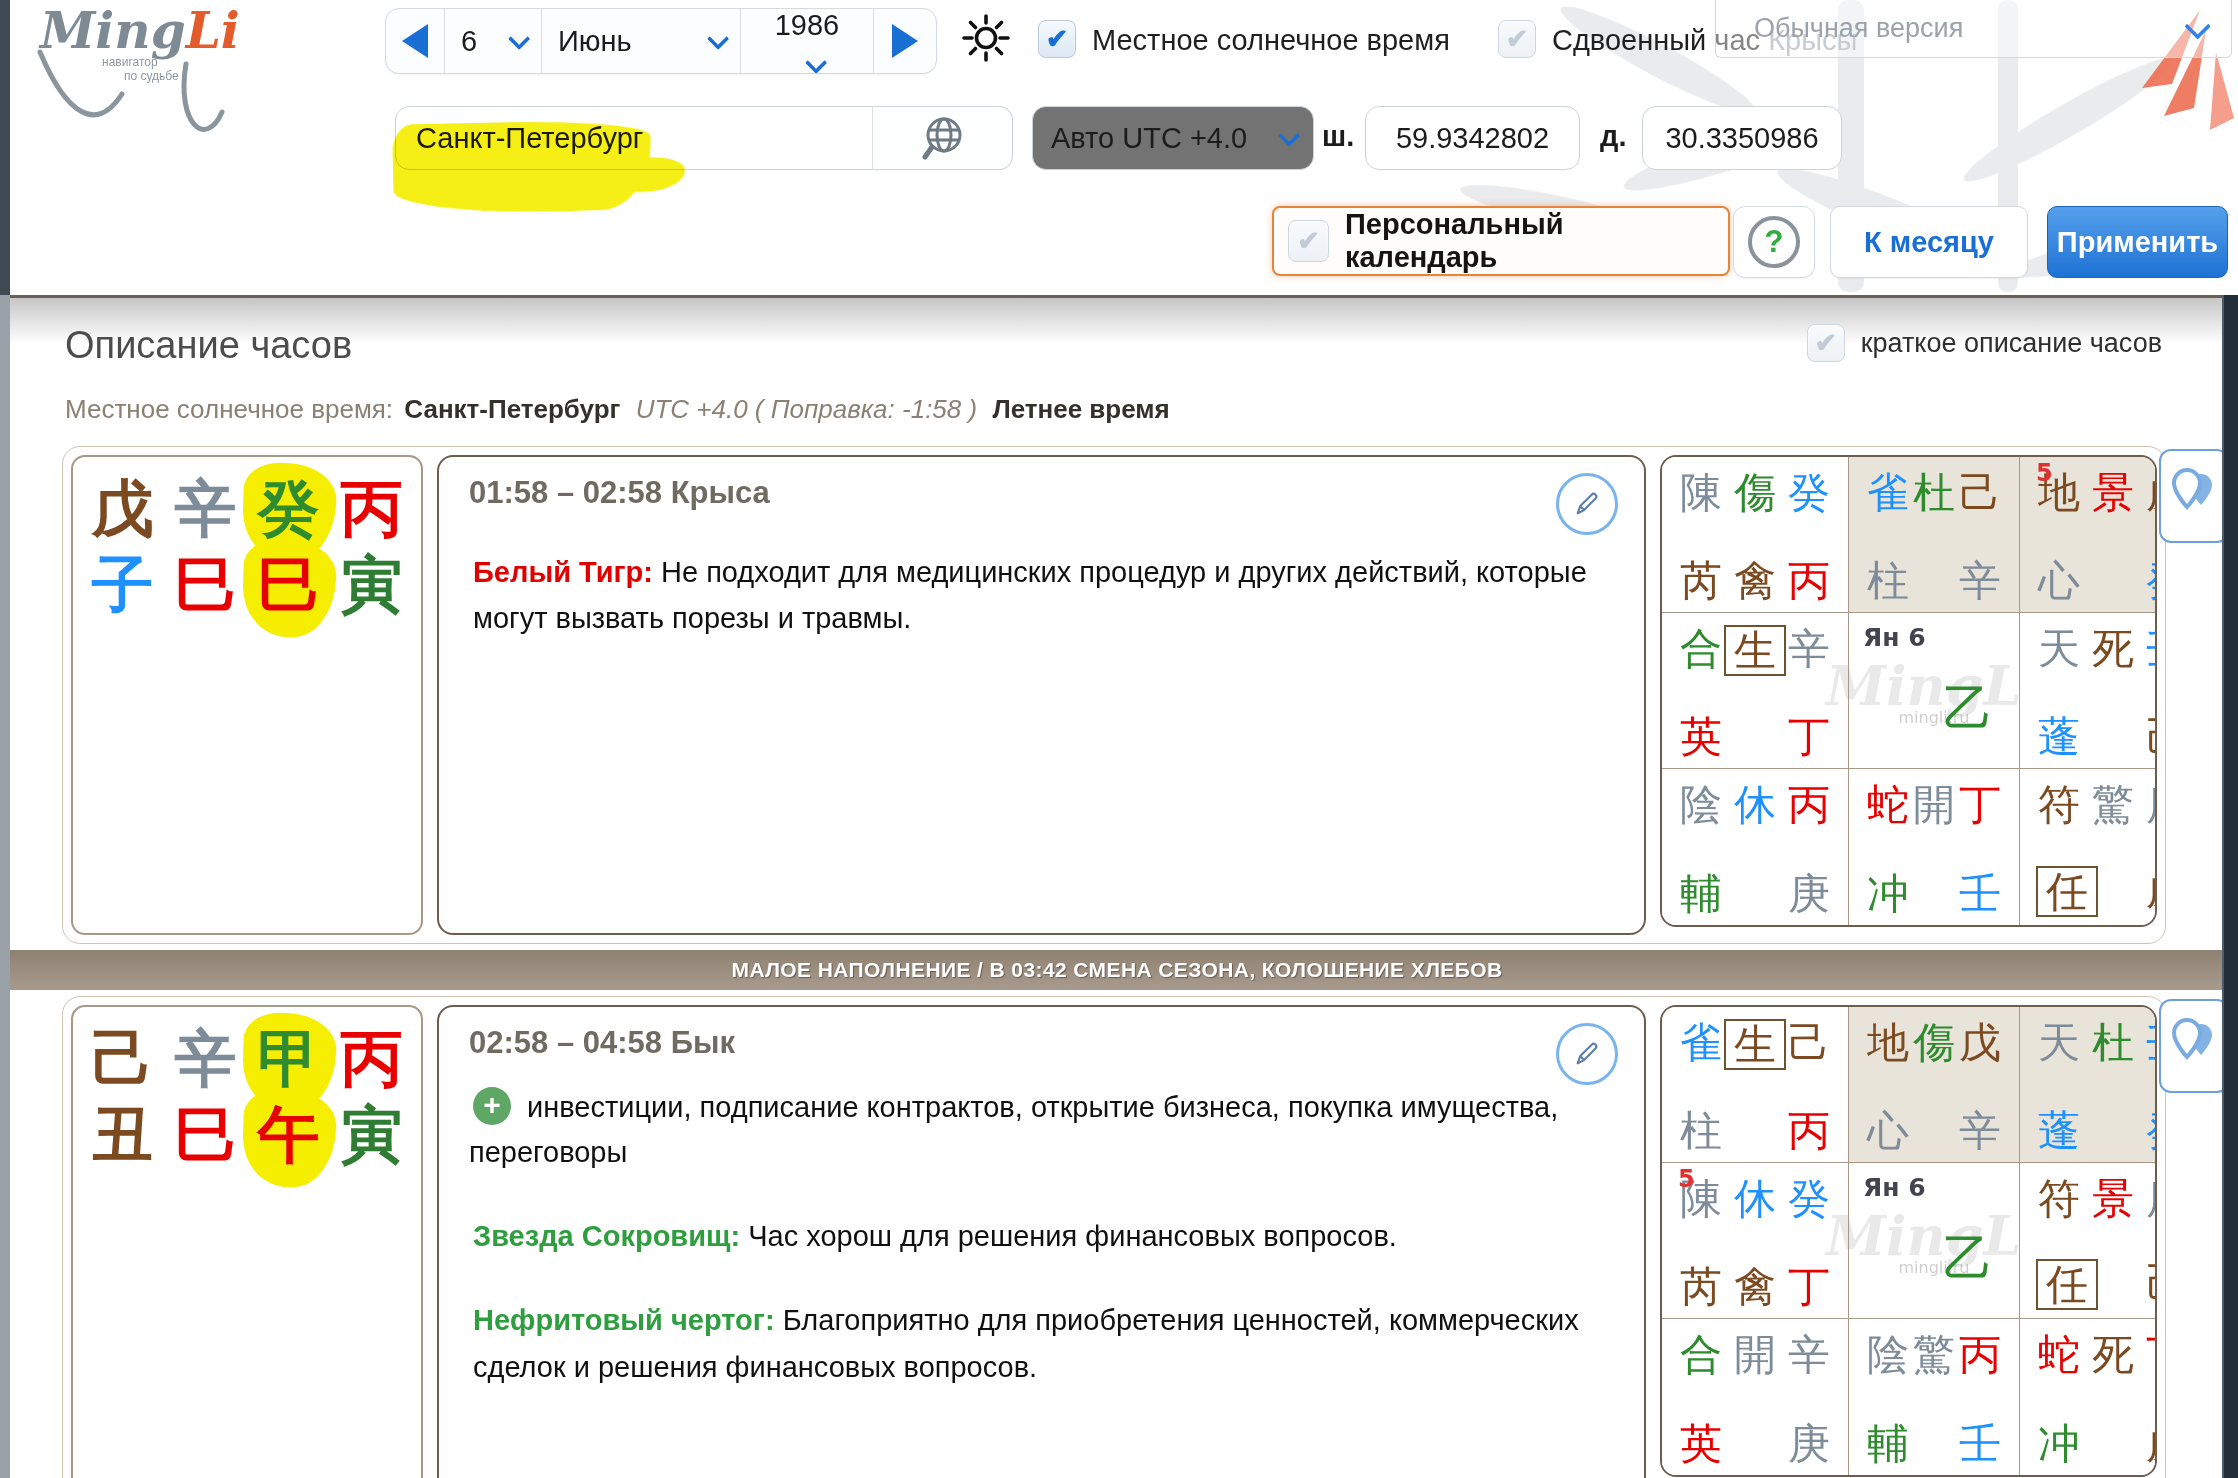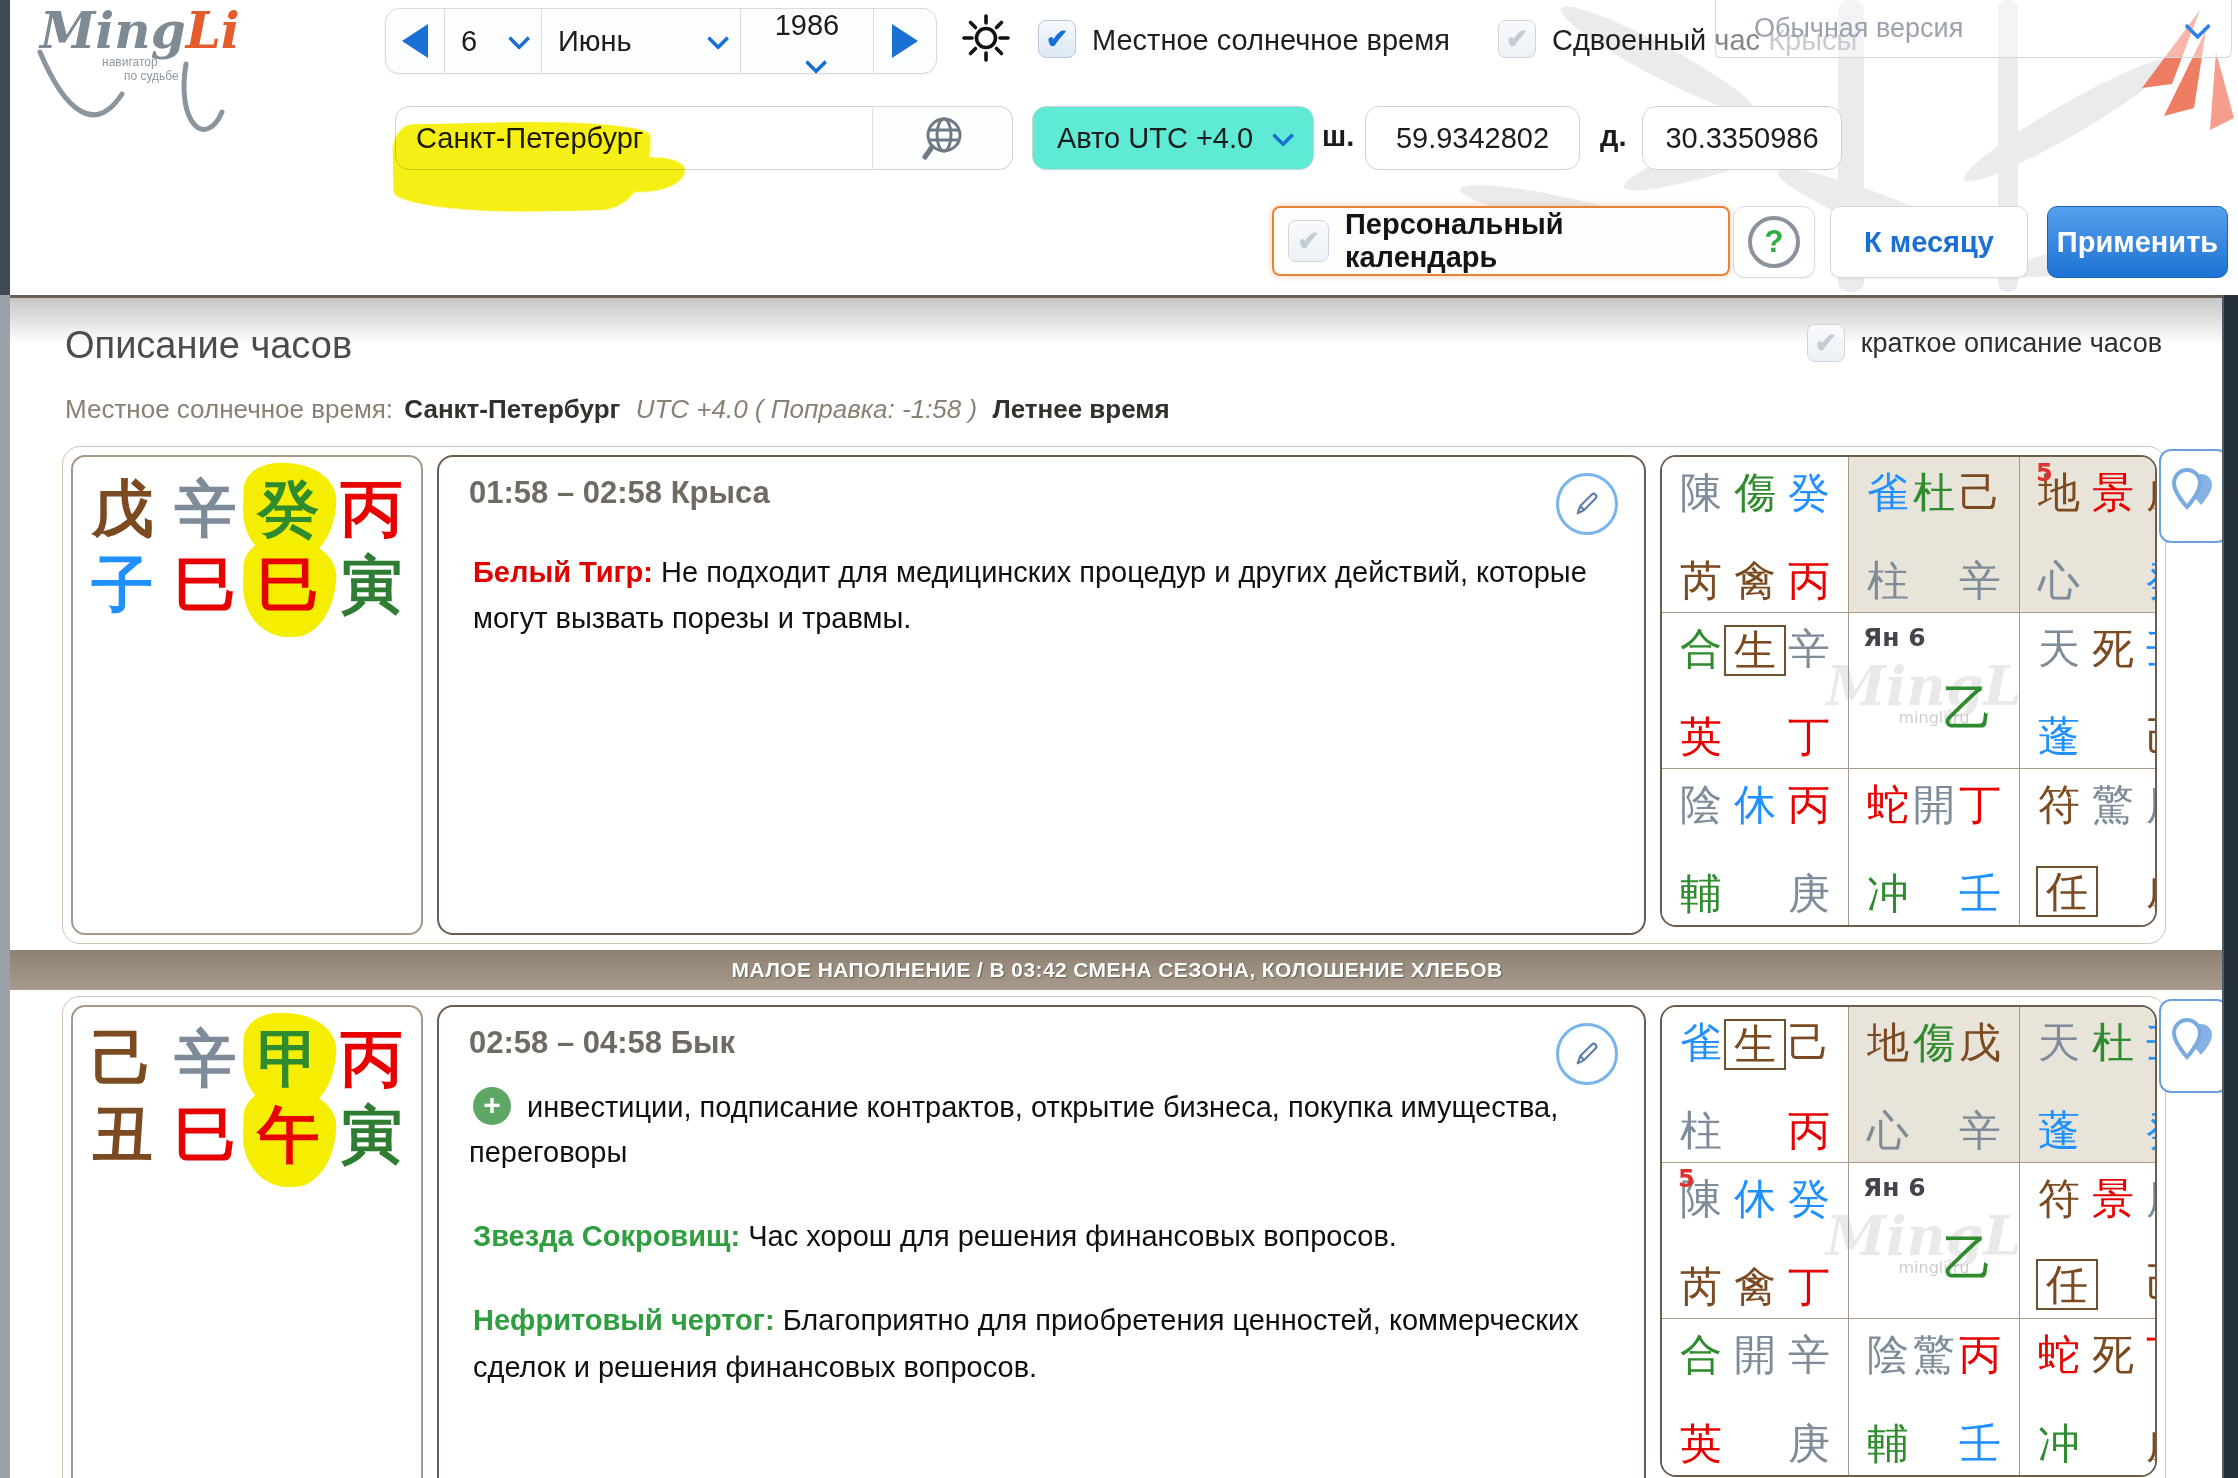--- a/index.html
+++ b/index.html
@@ -39,21 +39,21 @@
   .verpanel{position:absolute;left:1705px;top:0;width:517px;height:58px;border:1px solid #d3d8dd;border-top:none;
       border-radius:0 0 6px 6px;background:rgba(255,255,255,.45);display:flex;align-items:center;justify-content:space-between;
       padding:0 26px;box-sizing:border-box;}
   .verlabel{font-size:27px;color:#9ba2ab;margin-left:12px;}
   .verpanel .chev{border-color:#2e82e8;width:15px;height:15px;}
   .inputbox{background:#fff;border:1px solid #ccd3da;border-radius:14px;font-size:29px;color:#1c1c1c;
       display:flex;align-items:center;box-sizing:border-box;}
   .city{left:385px;top:106px;width:478px;height:64px;border-radius:14px 0 0 14px;padding-left:20px;position:absolute;}
   .globebtn{left:862px;top:106px;width:141px;height:64px;border-radius:0 14px 14px 0;border-left:1px solid #dde2e7;
       position:absolute;justify-content:center;background:#fdfefe;cursor:pointer;}
-  .tz{left:1022px;top:106px;width:282px;height:64px;position:absolute;justify-content:space-between;padding:0 24px;background:#5eead4;cursor:pointer;}
+  .tz{left:1022px;top:106px;width:282px;height:64px;position:absolute;justify-content:space-between;padding:0 18px;background:#737373;cursor:pointer;}
   .coord{position:absolute;top:106px;height:64px;justify-content:center;text-align:right;}
   .coordlabel{position:absolute;top:120px;font-size:29px;font-weight:bold;color:#1c1c1c;}
   .ycity{position:absolute;left:383px;top:122px;width:258px;height:90px;background:#f6ee00;opacity:.92;
      mix-blend-mode:multiply;transform:rotate(-1.2deg);border-radius:8% 55% 20% 60%/30% 18% 75% 26%;z-index:5;pointer-events:none;}
   .ycity::after{content:'';position:absolute;right:-34px;bottom:18px;width:70px;height:34px;background:#f6ee00;
      border-radius:40% 60% 55% 45%/50% 50% 60% 40%;transform:rotate(-4deg);}
   .personal{position:absolute;left:1262px;top:206px;width:458px;height:70px;border:2px solid #e8833a;border-radius:8px;
      background:#fffdfb;box-shadow:0 0 7px rgba(232,131,58,.4);display:flex;align-items:center;gap:16px;padding:0 14px;box-sizing:border-box;cursor:pointer;}
   .personal .lbl{font-size:29px;font-weight:bold;color:#141414;}
   .helpbtn{position:absolute;left:1723px;top:206px;width:80px;height:70px;background:#fff;border:1px solid #d4dae0;border-radius:12px;

